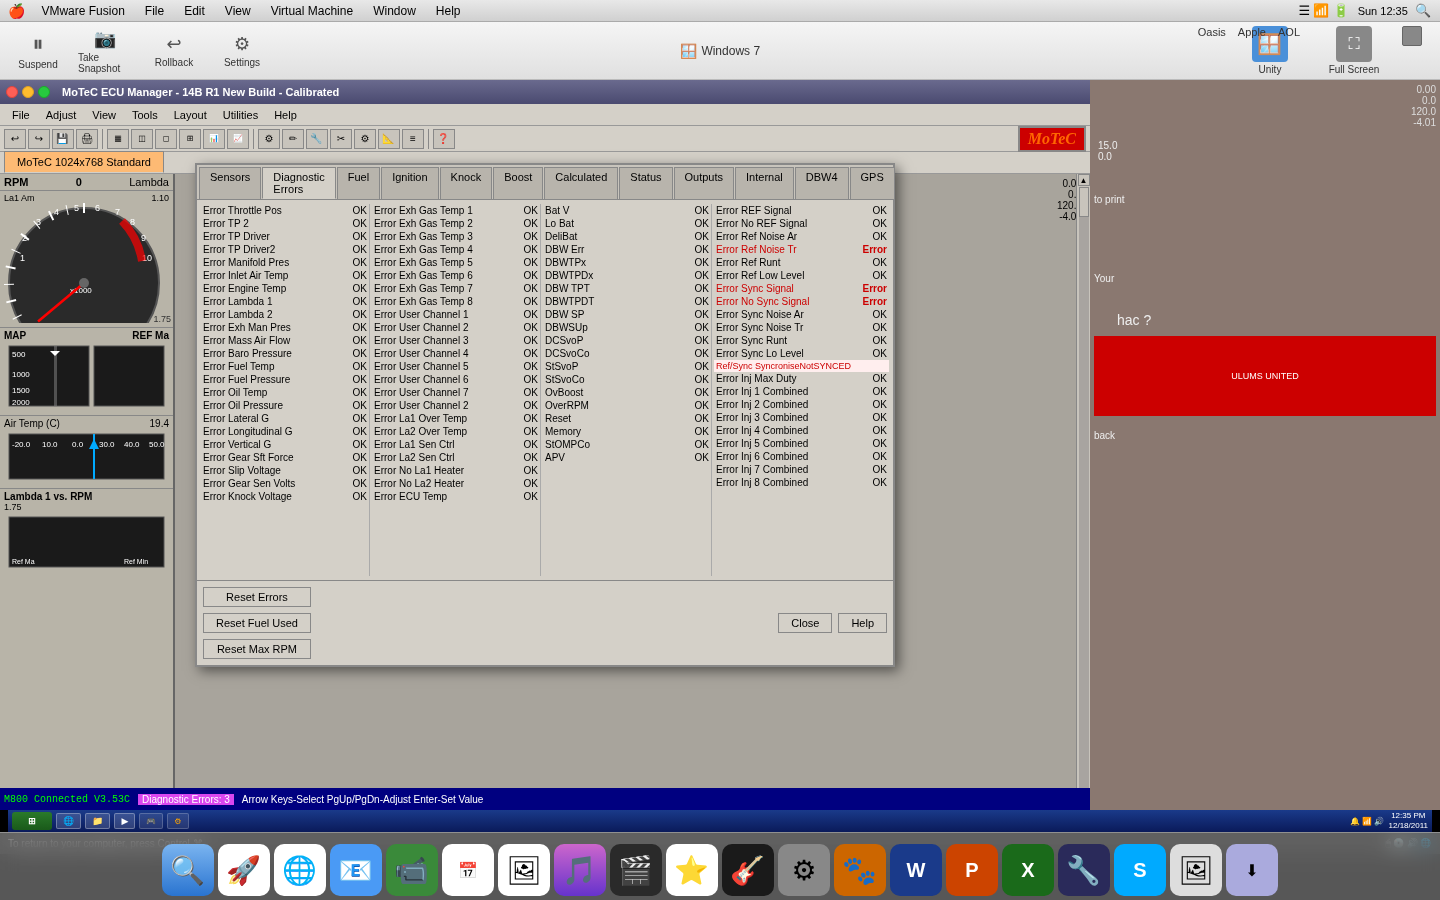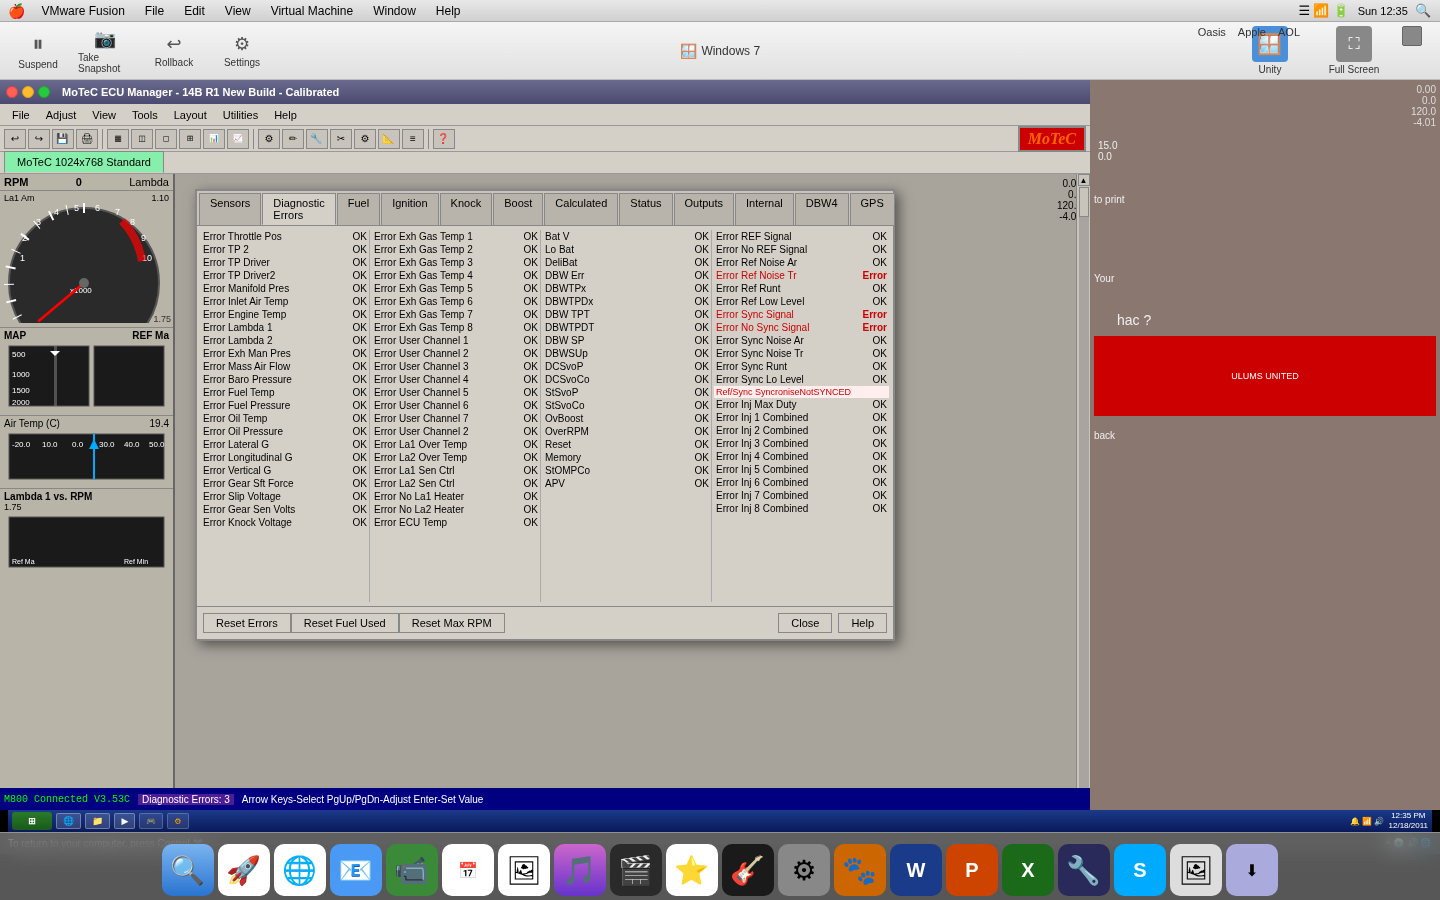--- a/index.html
+++ b/index.html
@@ -43,24 +43,24 @@
     .motec-max { width: 12px; height: 12px; border-radius: 50%; background: #27c93f; border: 1px solid #1aab29; cursor: pointer; }
     .motec-title { margin-left: 8px; color: white; font-size: 11px; font-weight: bold; }
     .motec-menubar { height: 22px; background: #d4d0c8; display: flex; align-items: center; padding: 0 4px; border-bottom: 1px solid #999; }
     .motec-menu { font-size: 11px; color: #000; padding: 2px 8px; cursor: pointer; }
     .motec-toolbar { height: 26px; background: #d4d0c8; display: flex; align-items: center; padding: 0 4px; gap: 2px; border-bottom: 1px solid #999; }
     .motec-toolbar-btn { width: 22px; height: 20px; background: #c8c4bc; border: 1px solid #888; cursor: pointer; display: flex; align-items: center; justify-content: center; font-size: 10px; }
     .motec-logo { margin-left: auto; background: #cc0000; color: #ff6600; font-size: 16px; font-weight: bold; font-style: italic; padding: 2px 8px; border: 2px solid #888; font-family: serif; }
 
     .motec-tab-bar { height: 22px; background: #d4d0c8; display: flex; align-items: flex-end; padding: 0 4px; border-bottom: 1px solid #999; }
     .motec-tab { height: 20px; padding: 0 12px; background: #c0bdb4; border: 1px solid #888; border-bottom: none; cursor: pointer; font-size: 11px; display: flex; align-items: center; margin-right: 2px; }
-    .motec-tab.active { background: #86efac; height: 22px; border-bottom: 1px solid #d4d0c8; }
+    .motec-tab.active { background: #fdba74; height: 22px; border-bottom: 1px solid #d4d0c8; }
     .motec-status-bar { height: 22px; background: #000080; display: flex; align-items: center; padding: 0 4px; gap: 8px; }
     .status-item { color: white; font-size: 10px; }
-    .status-errors { background: #4c1d95; color: white; padding: 0 4px; font-size: 10px; }
+    .status-errors { background: #d946ef; color: white; padding: 0 4px; font-size: 10px; }
     .status-info { color: #00ff00; font-size: 10px; font-family: Liberation Mono, monospace; }
 
     
     .right-panel { width: 350px; background: #8a7a6a; }
 
     
     .dialog-overlay { position: absolute; top: 0; left: 0; right: 0; bottom: 0; display: flex; align-items: center; justify-content: center; z-index: 100; }
     .dialog {
       width: 700px; background: #d4d0c8; border: 2px solid #888;
       box-shadow: 4px 4px 12px rgba(0,0,0,0.5); position: relative;
@@ -720,21 +720,21 @@
                 <span class="error-status">OK</span>
               </div>
             <div class="error-row">
                 <span class="error-name">Error Inj 8 Combined</span>
                 <span class="error-status">OK</span>
               </div>
           </div>
         </div>
 
         <div class="dialog-footer">
-          <div style="display:flex; gap:0;">
+          <div style="display:flex; gap:6px;flex-direction:column;">
             <button class="dialog-btn">Reset Errors</button>
             <button class="dialog-btn">Reset Fuel Used</button>
             <button class="dialog-btn">Reset Max RPM</button>
           </div>
           <div class="dialog-btn-right">
             <button class="dialog-btn">Close</button>
             <button class="dialog-btn">Help</button>
           </div>
         </div>
       </div>

